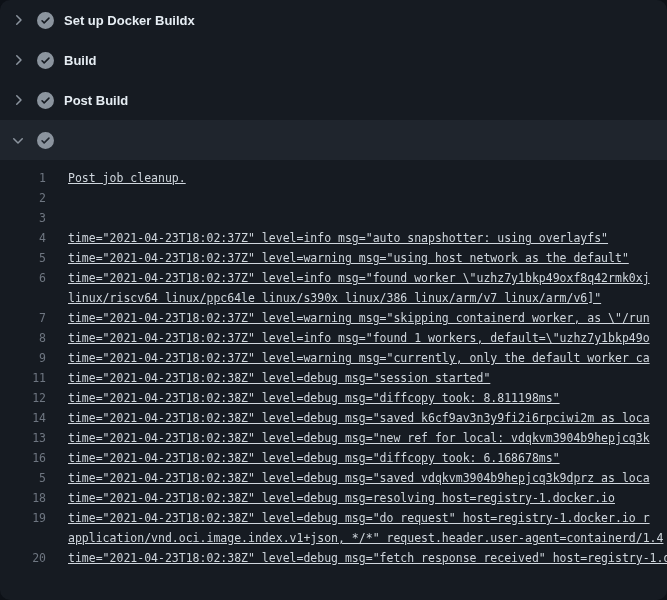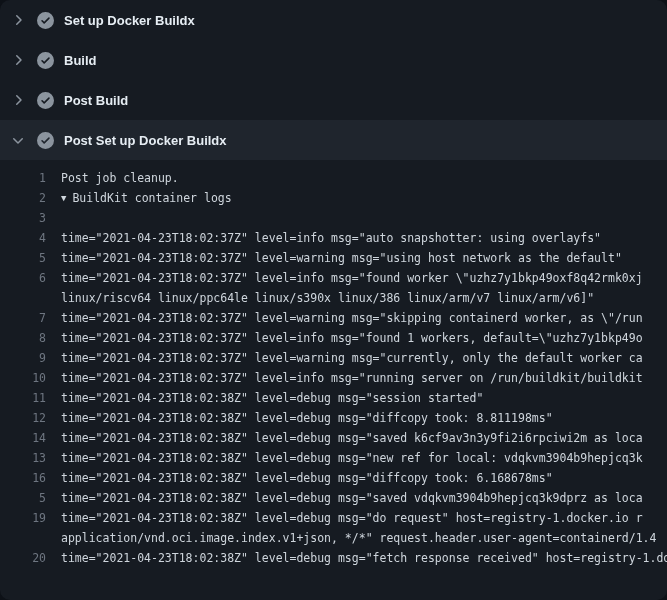--- a/index.html
+++ b/index.html
@@ -46,21 +46,21 @@
     display:flex;
     height:20px;line-height:20px;
     white-space:pre;overflow:hidden;
     color:var(--log-text,#cfd6dd);
   }
   .ln{
     width:46px;flex:none;text-align:right;
     color:var(--line-number,#6e7681);
     user-select:none;
   }
-  .lt{margin-left:15px;flex:none;}
+  .lt{margin-left:22px;flex:none;text-decoration:underline;}
   .log-line.cmd .lt{color:var(--command-text,#3f7fd6);font-weight:700;}
   .tri{margin-right:6px;font-size:9px;display:inline-block;vertical-align:1px;}
 </style>
 </head>
 <body>
 
 <div id="app" style="--bg: #161b22; --row-highlight: #1f252d; --header-text: #e6edf3; --chevron: #8b949e; --check-circle: #8b949e; --line-number: #6e7681; --log-text: #cfd6dd; --command-text: #3f7fd6;">
   <div id="steps">
       <div class="step">
     <span class="chev">
@@ -105,31 +105,29 @@
     <span class="chev">
       <svg viewBox="0 0 16 16" width="16" height="16" fill="currentColor" aria-hidden="true">
         <path d="M6.22 3.22a.75.75 0 0 1 1.06 0l4.25 4.25a.75.75 0 0 1 0 1.06l-4.25 4.25a.751.751 0 0 1-1.042-.018.751.751 0 0 1-.018-1.042L9.94 8 6.22 4.28a.75.75 0 0 1 0-1.06Z"></path>
       </svg>
     </span>
     <span class="check">
       <svg viewBox="0 0 16 16" width="17" height="17" aria-hidden="true">
         <path d="M8 16A8 8 0 1 1 8 0a8 8 0 0 1 0 16Zm3.78-9.72a.751.751 0 0 0-.018-1.042.751.751 0 0 0-1.042-.018L6.75 9.19 5.28 7.72a.751.751 0 0 0-1.042.018.751.751 0 0 0-.018 1.042l2 2a.75.75 0 0 0 1.06 0Z"></path>
       </svg>
     </span>
-    <span class="step-label">Post Set up Docker Buildx</span>
   </div>
     </div>
   <div id="log">
       <div class="log-line">
     <span class="ln">1</span>
     <span class="lt">Post job cleanup.</span>
   </div>
       <div class="log-line">
     <span class="ln">2</span>
-    <span class="lt"><span class="tri">▼</span><span>BuildKit container logs</span></span>
   </div>
       <div class="log-line cmd">
     <span class="ln">3</span>
   </div>
       <div class="log-line">
     <span class="ln">4</span>
     <span class="lt">time="2021-04-23T18:02:37Z" level=info msg="auto snapshotter: using overlayfs"</span>
   </div>
       <div class="log-line">
     <span class="ln">5</span>
@@ -149,24 +147,20 @@
   </div>
       <div class="log-line">
     <span class="ln">8</span>
     <span class="lt">time="2021-04-23T18:02:37Z" level=info msg="found 1 workers, default=\"uzhz7y1bkp49o</span>
   </div>
       <div class="log-line">
     <span class="ln">9</span>
     <span class="lt">time="2021-04-23T18:02:37Z" level=warning msg="currently, only the default worker ca</span>
   </div>
       <div class="log-line">
-    <span class="ln">10</span>
-    <span class="lt">time="2021-04-23T18:02:37Z" level=info msg="running server on /run/buildkit/buildkit</span>
-  </div>
-      <div class="log-line">
     <span class="ln">11</span>
     <span class="lt">time="2021-04-23T18:02:38Z" level=debug msg="session started"</span>
   </div>
       <div class="log-line">
     <span class="ln">12</span>
     <span class="lt">time="2021-04-23T18:02:38Z" level=debug msg="diffcopy took: 8.811198ms"</span>
   </div>
       <div class="log-line">
     <span class="ln">14</span>
     <span class="lt">time="2021-04-23T18:02:38Z" level=debug msg="saved k6cf9av3n3y9fi2i6rpciwi2m as loca</span>
@@ -177,20 +171,24 @@
   </div>
       <div class="log-line">
     <span class="ln">16</span>
     <span class="lt">time="2021-04-23T18:02:38Z" level=debug msg="diffcopy took: 6.168678ms"</span>
   </div>
       <div class="log-line">
     <span class="ln">5</span>
     <span class="lt">time="2021-04-23T18:02:38Z" level=debug msg="saved vdqkvm3904b9hepjcq3k9dprz as loca</span>
   </div>
       <div class="log-line">
+    <span class="ln">18</span>
+    <span class="lt">time="2021-04-23T18:02:38Z" level=debug msg=resolving host=registry-1.docker.io</span>
+  </div>
+      <div class="log-line">
     <span class="ln">19</span>
     <span class="lt">time="2021-04-23T18:02:38Z" level=debug msg="do request" host=registry-1.docker.io r</span>
   </div>
       <div class="log-line">
     <span class="ln"></span>
     <span class="lt">application/vnd.oci.image.index.v1+json, */*" request.header.user-agent=containerd/1.4</span>
   </div>
       <div class="log-line">
     <span class="ln">20</span>
     <span class="lt">time="2021-04-23T18:02:38Z" level=debug msg="fetch response received" host=registry-1.docker.io</span>

